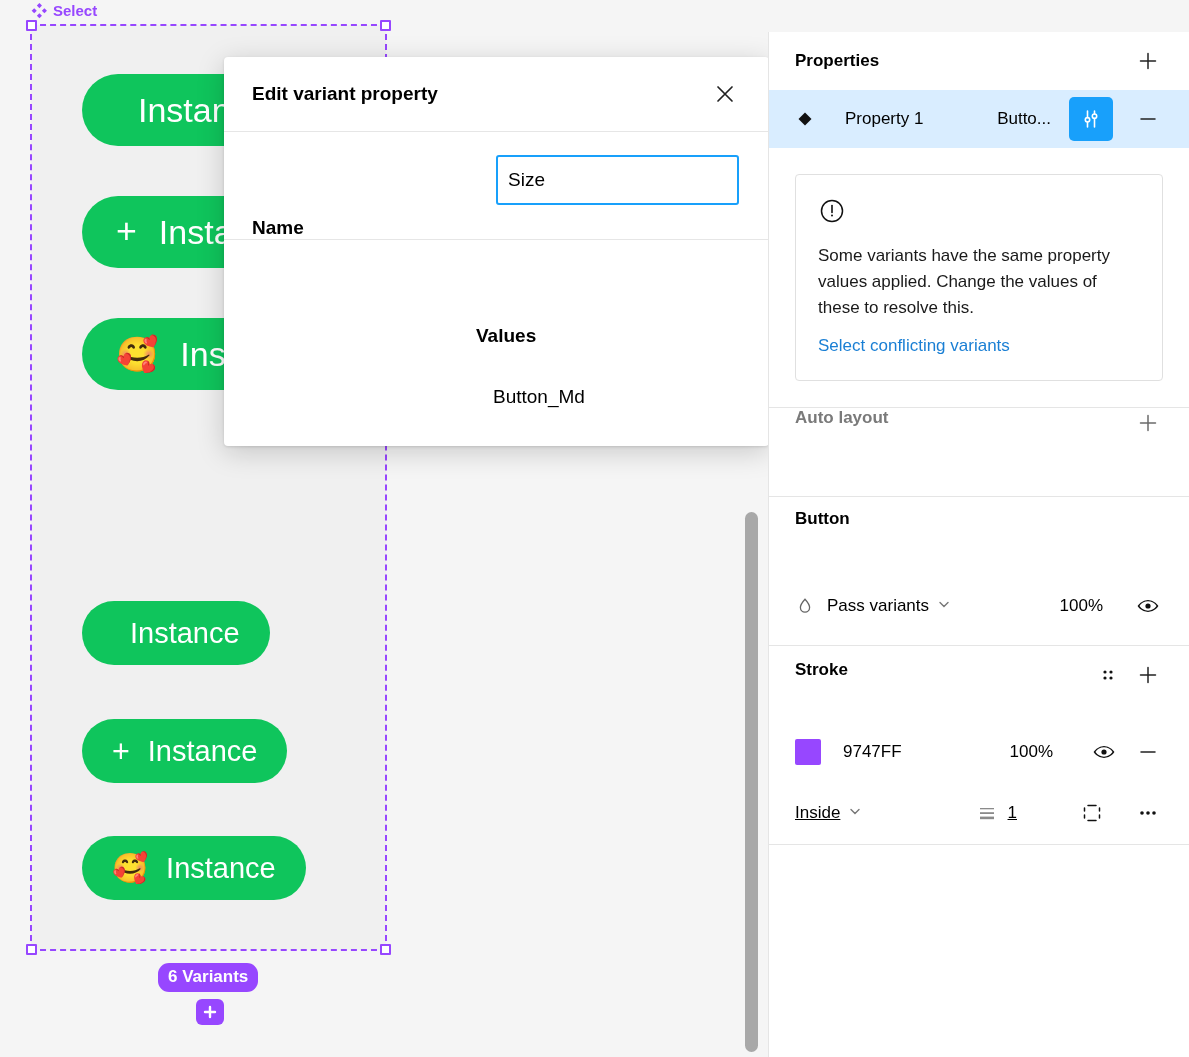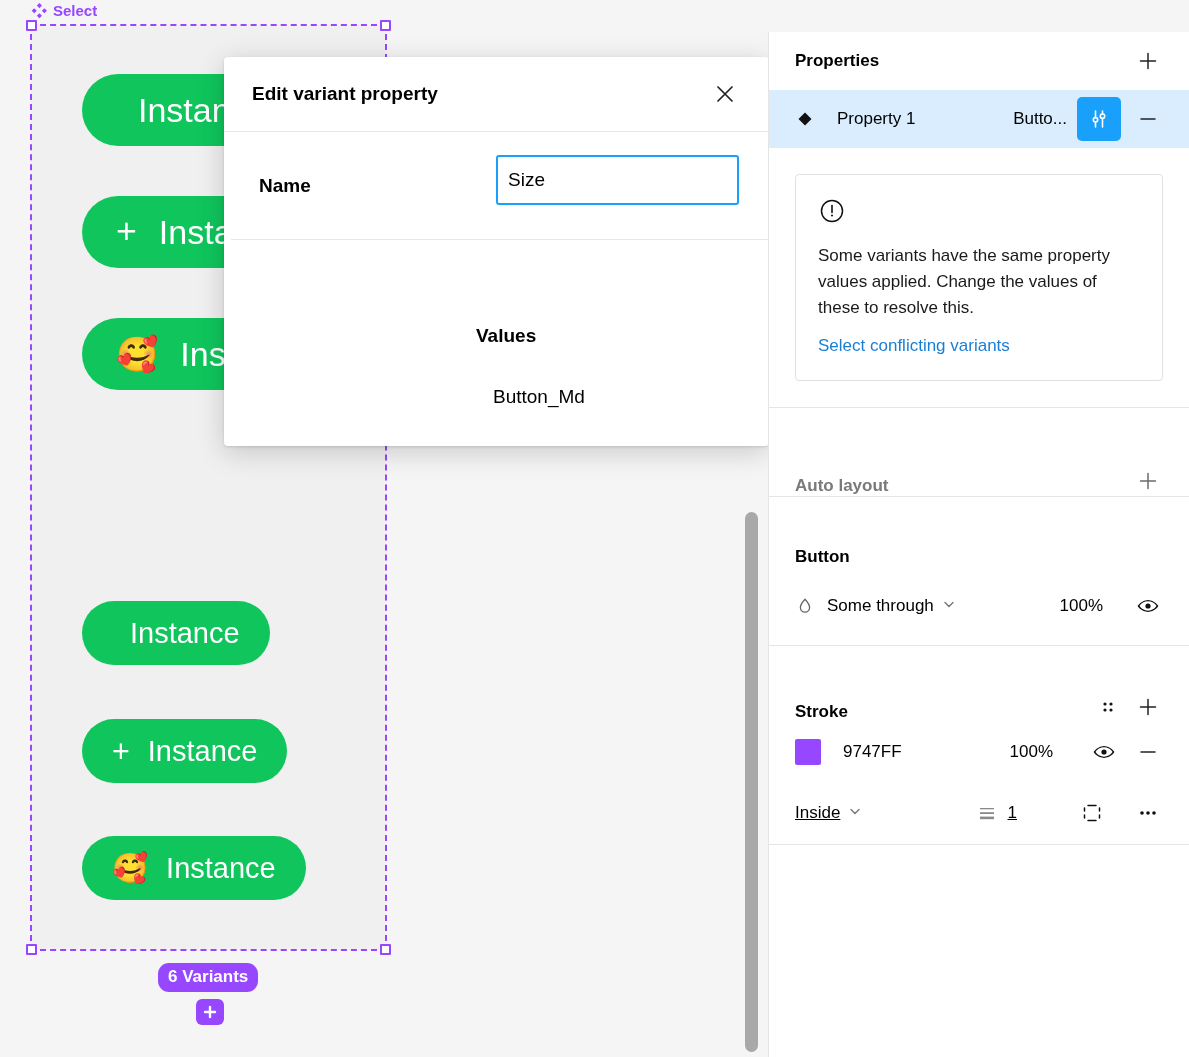--- a/index.html
+++ b/index.html
@@ -138,23 +138,22 @@
     flex: 1;
   }
   #dialog-close-button {
     width: 32px; height: 32px;
     display: flex; align-items: center; justify-content: center;
     cursor: pointer;
   }
   #name-row {
     height: 108px;
     border-bottom: 1px solid #e6e6e6;
-    display: flex; align-items: center;
+    display: flex; align-items: flex-end;
     padding: 0 28px;
-    margin-left: 7px;
   }
   #name-label { font-size: 19px; font-weight: 700; color: #000; }
   #name-input {
     position: absolute;
     left: 496px; top: 155px;
     width: 243px; height: 50px;
     border: 2px solid #18a0fb;
     border-radius: 3px;
     background: #fff;
     font-size: 19px;
@@ -185,39 +184,39 @@
     background: #ffffff;
     border-left: 1px solid #e5e5e5;
     overflow: hidden;
     margin-top: 32px;
   }
   .panel-section {
     border-bottom: 1px solid #e5e5e5;
     padding: 0 26px;
   }
   .sec-head {
-    display: flex; align-items: flex-end;
+    display: flex; align-items: flex-start;
     height: 58px;
   }
   .sec-title { font-size: 17px; font-weight: 700; color: #000; flex: 1; }
   .sec-title.muted { color: #7a7a7a; font-weight: 700; }
   .icon-btn {
     width: 30px; height: 30px;
     display: flex; align-items: center; justify-content: center;
     cursor: pointer;
   }
 
   #properties-header { height: 58px; display: flex; align-items: center; padding: 0 26px; }
 
   #property-row {
     height: 58px;
     background: #d9edff;
     display: flex; align-items: center;
     padding: 0 22px 0 26px;
-    gap: 0;
+    gap: 8px;
   }
   #property-diamond { width: 20px; height: 20px; flex: 0 0 auto; }
   #property-name {
     font-size: 17px; color: #000;
     margin-left: 22px;
     flex: 1;
   }
   #property-value {
     font-size: 17px; color: #000;
     margin-right: 10px;
@@ -414,21 +413,21 @@
   <div class="panel-section">
     <div class="sec-head" style="height:58px;margin-top:12px;">
       <span class="sec-title">Button</span>
     </div>
     <div class="row" style="height:78px;">
       <span class="blend-icon-wrap">
         <svg width="20" height="20" viewBox="0 0 20 20">
           <path d="M10 3.2C10 3.2 5.4 8.2 5.4 11.6a4.6 4.6 0 009.2 0C14.6 8.2 10 3.2 10 3.2z" stroke="#666" stroke-width="1.3" fill="none"></path>
         </svg>
       </span>
-      <span class="blend-name">Some through</span>
+      <span class="blend-name">Pass variants</span>
       <span class="chev">
         <svg width="14" height="14" viewBox="0 0 14 14">
           <path d="M3 5.5L7 9.5L11 5.5" stroke="#777" stroke-width="1.4" fill="none" stroke-linecap="round"></path>
         </svg>
       </span>
       <span class="opacity-val">100%</span>
       <span class="icon-btn">
         <svg width="24" height="24" viewBox="0 0 24 24">
           <path d="M2.5 12s3.6-5.4 9.5-5.4S21.5 12 21.5 12s-3.6 5.4-9.5 5.4S2.5 12 2.5 12z" stroke="#111" stroke-width="1.4" fill="none"></path>
           <circle cx="12" cy="12" r="2.6" fill="#111"></circle>

